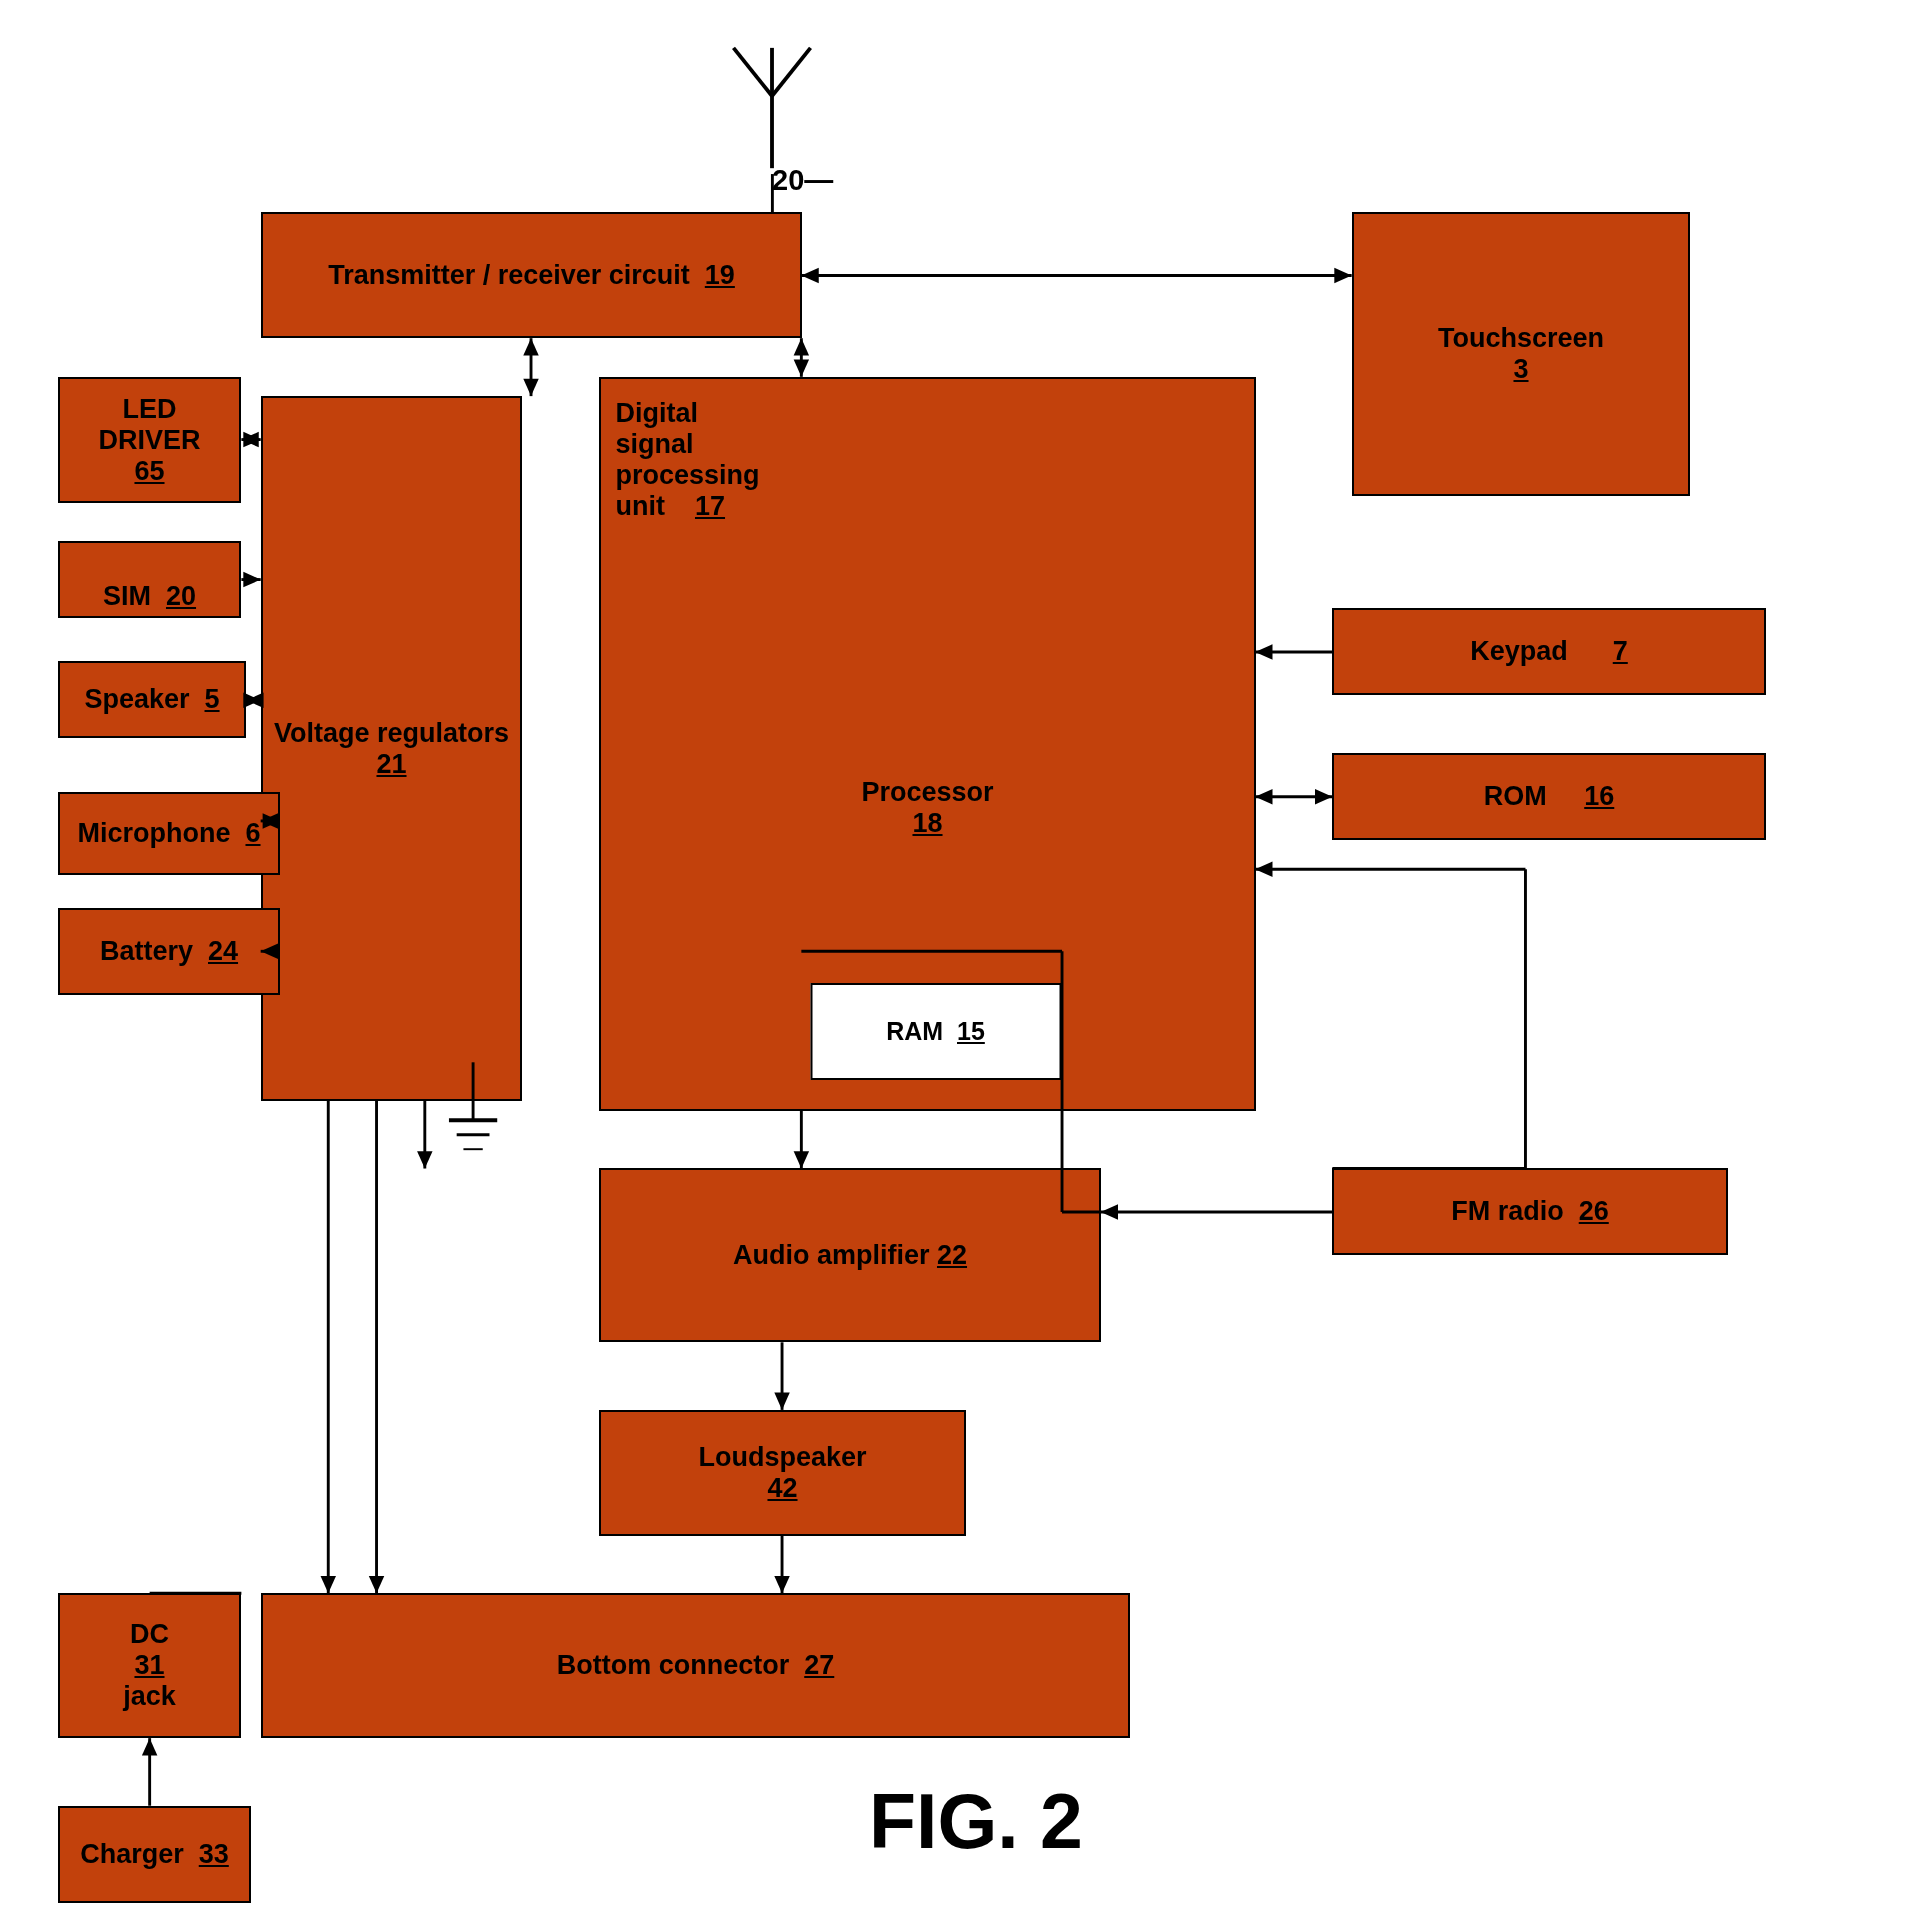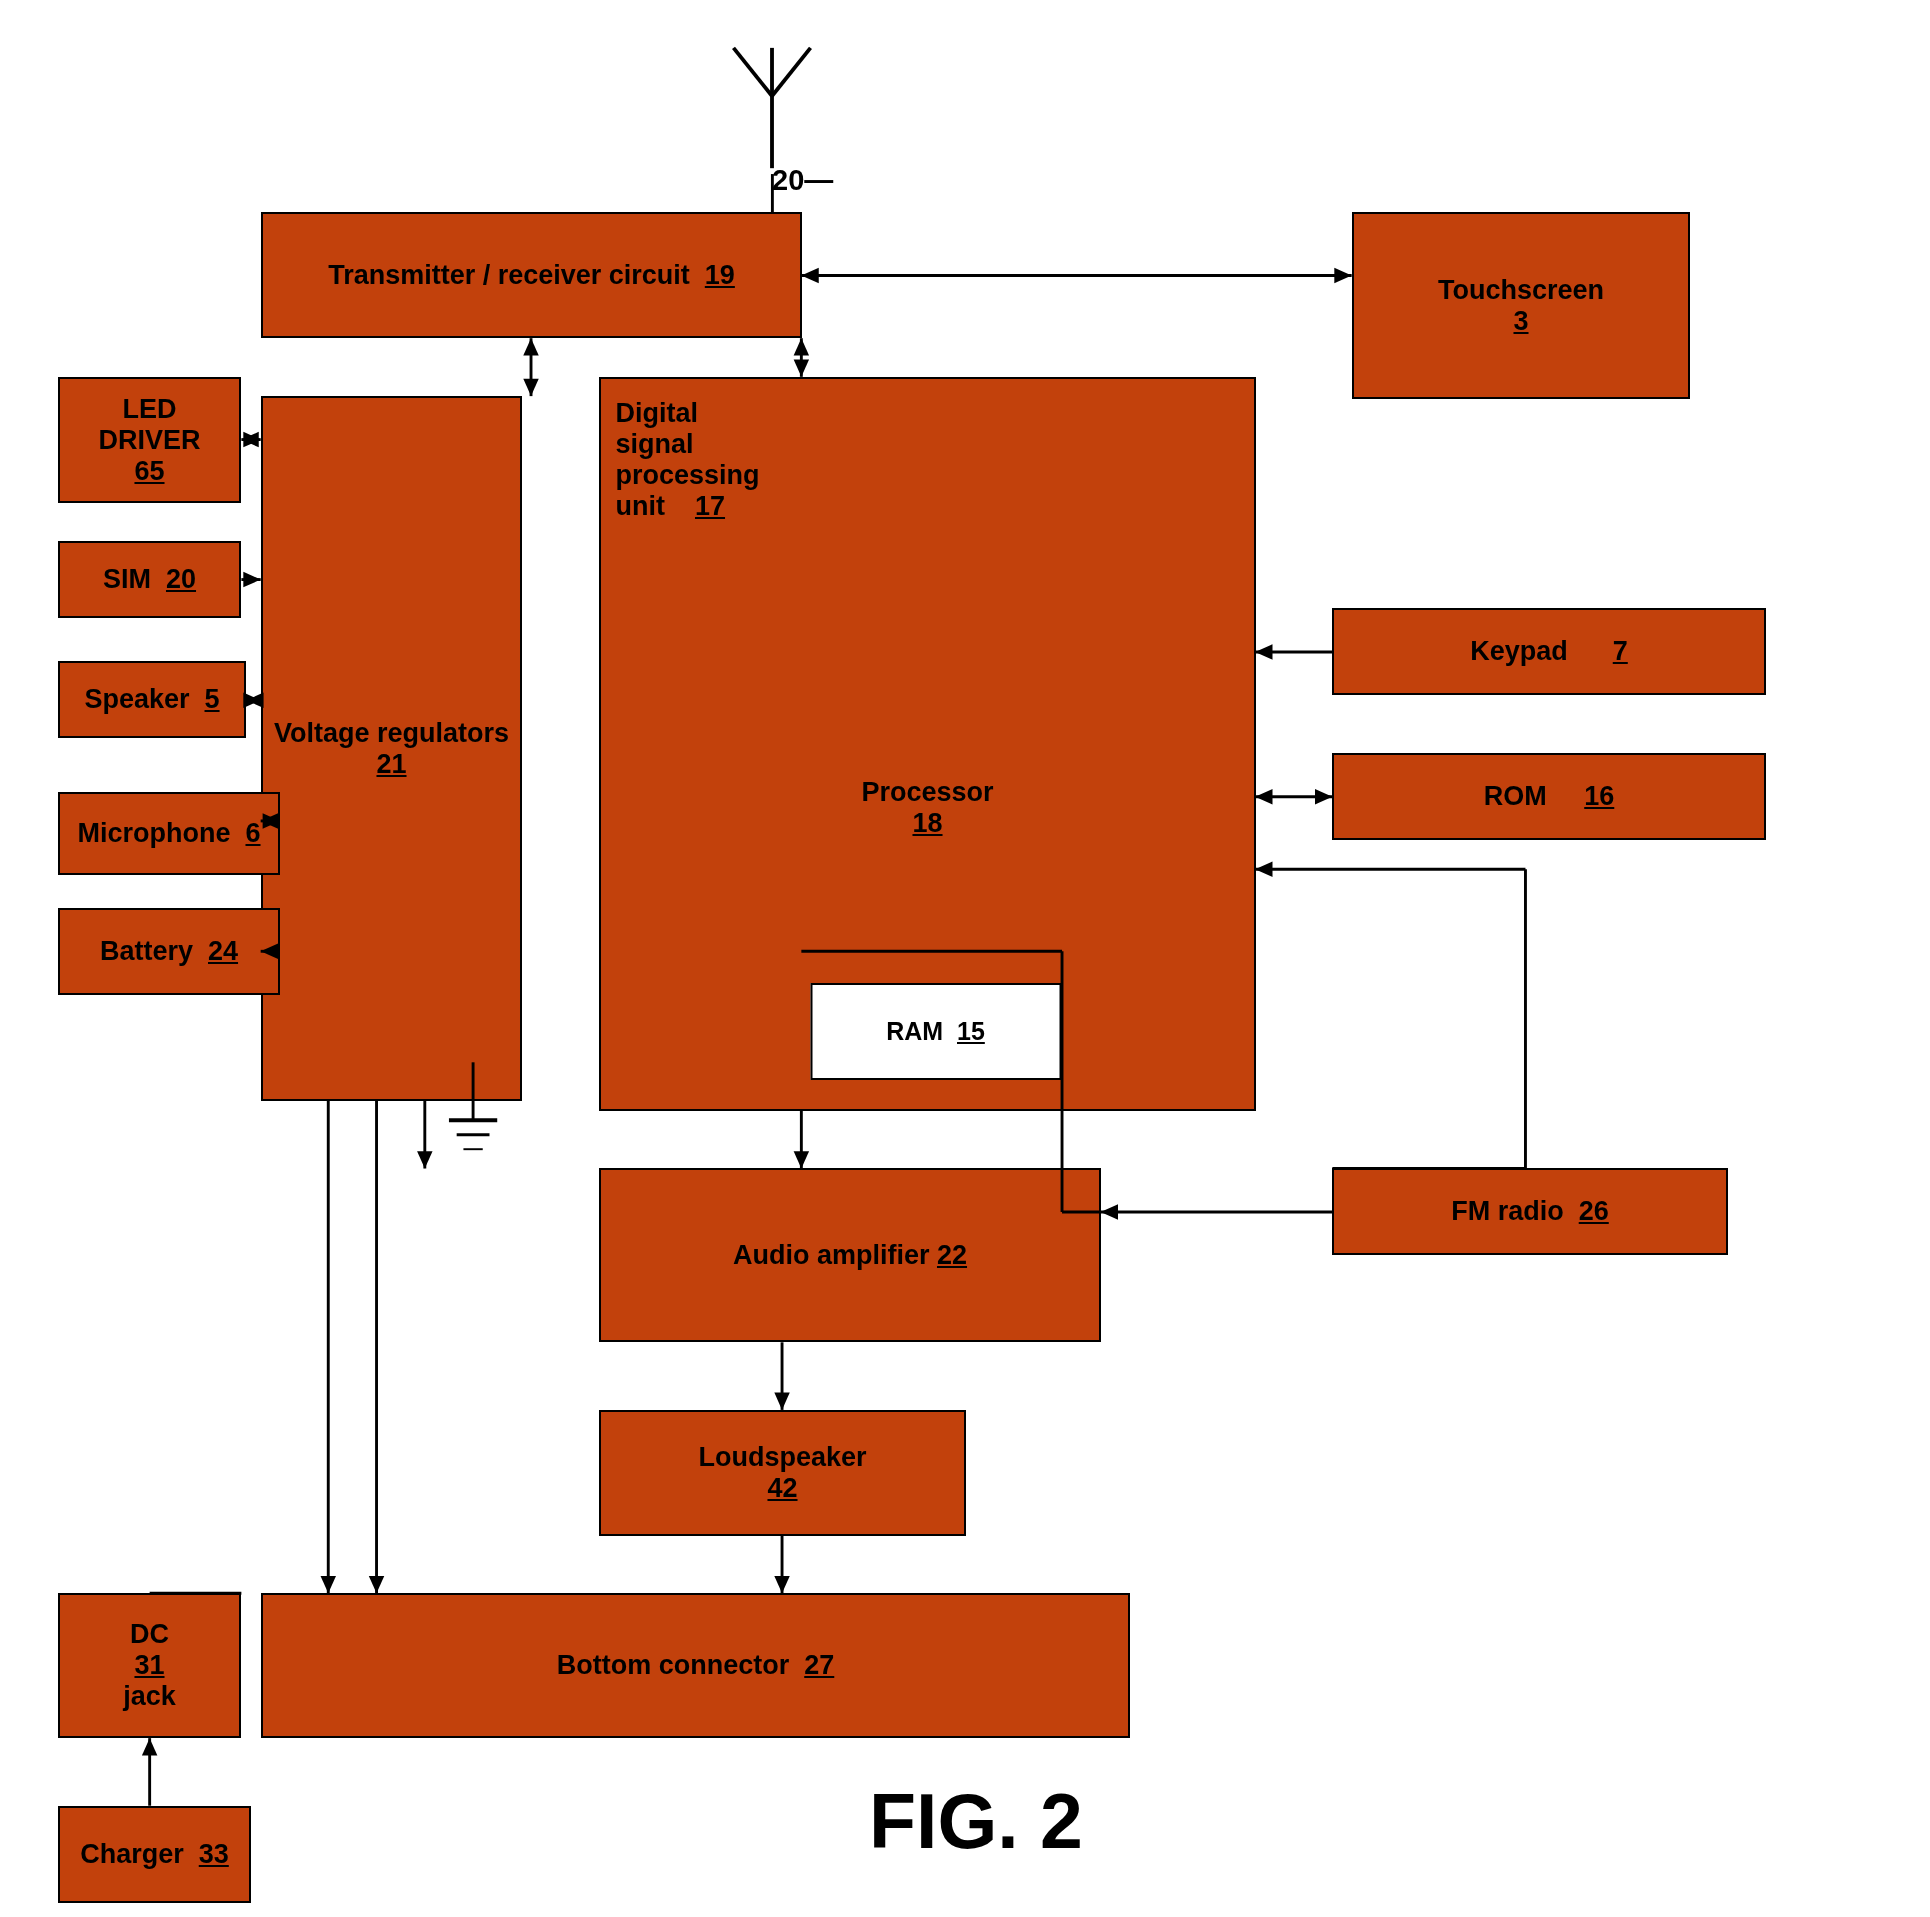--- a/index.html
+++ b/index.html
@@ -79,21 +79,21 @@
   </svg>
 
   <div style="position:absolute; top:164px; left:772px; font-size:29px; font-weight:bold;">
     <span>20</span>—
   </div>
 
   <div class="box" style="left:261px; top:212px; width:541px; height:126px;">
     <span>Transmitter / receiver circuit &nbsp;<span class="underline">19</span></span>
   </div>
 
-  <div class="box" style="left:1352px; top:212px; width:338px; height:187px;">
+  <div class="box" style="left:1352px; top:212px; width:338px; height:284px;">
     <div>
       <div>Touchscreen</div>
       <div class="underline">3</div>
     </div>
   </div>
 
   <div class="box" style="left:261px; top:396px; width:261px; height:705px;">
     <div>
       <div>Voltage regulators</div>
       <div class="underline">21</div>
@@ -118,21 +118,21 @@
   </div>
 
   <div class="box" style="left:58px; top:377px; width:183px; height:126px;">
     <div>
       <div>LED</div>
       <div>DRIVER</div>
       <div class="underline">65</div>
     </div>
   </div>
 
-  <div class="box" style="left:58px; top:541px; width:183px; height:77px;">
+  <div class="box" style="left:58px; top:541px; width:183px; height:77px;align-items:flex-end;">
     <span>SIM &nbsp;<span class="underline">20</span></span>
   </div>
 
   <div class="box" style="left:58px; top:661px; width:188px; height:77px;">
     <span>Speaker &nbsp;<span class="underline">5</span></span>
   </div>
 
   <div class="box" style="left:58px; top:782px; width:222px; height:83px;margin-top:10px;">
     <span>Microphone &nbsp;<span class="underline">6</span></span>
   </div>

